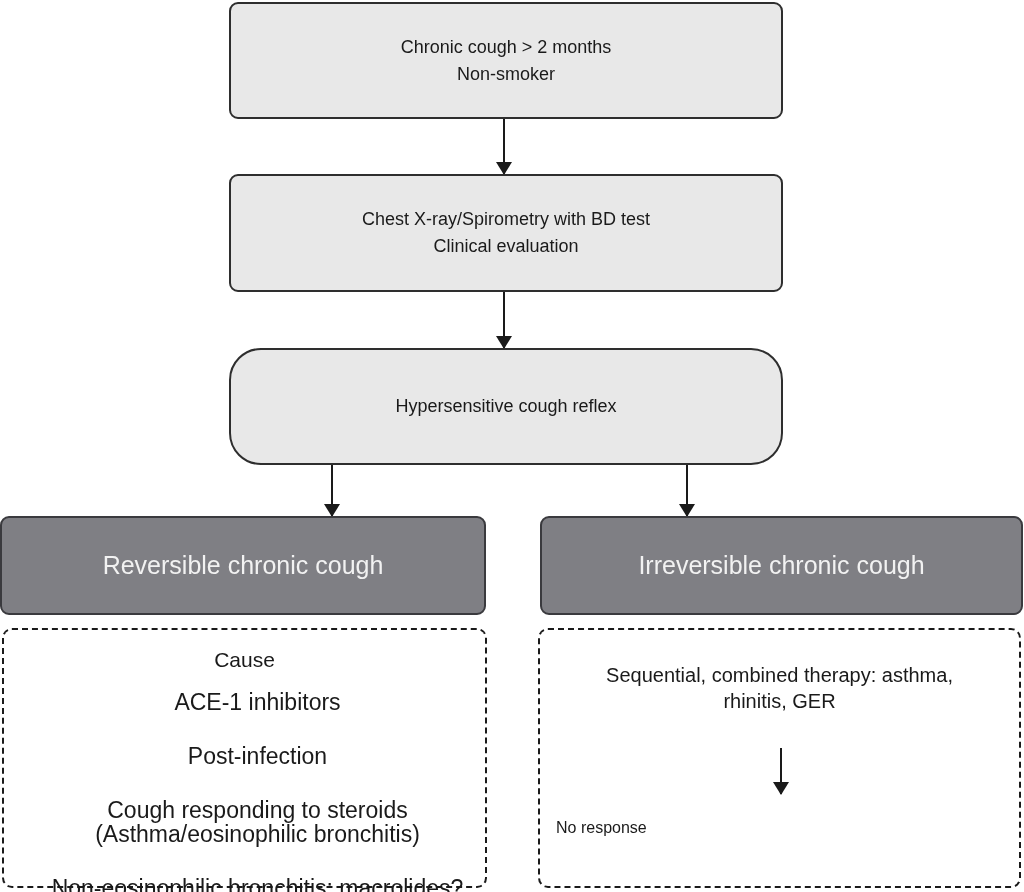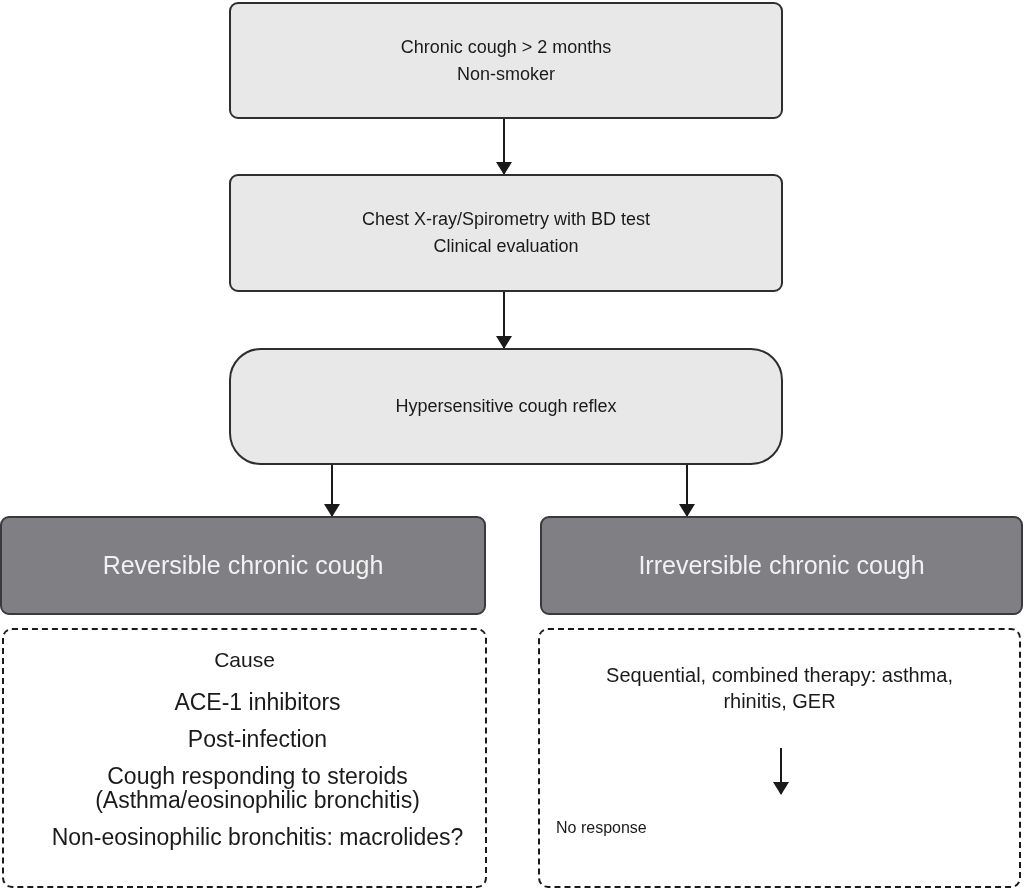--- a/index.html
+++ b/index.html
@@ -57,21 +57,21 @@
     border-top:13px solid var(--arrow);
   }
   .panel-title{
     position:absolute;top:18px;left:0;width:100%;
     text-align:center;font-size:21px;line-height:24px;
   }
   .cause-list{
     position:absolute;top:60px;left:40px;right:14px;
     font-size:23px;line-height:24px;text-align:center;
   }
-  .cause-item{margin-top:13px;white-space:pre-line;}
+  .cause-item{margin-top:30px;white-space:pre-line;}
   .cause-item:first-child{margin-top:0;}
   .therapy-text{
     position:absolute;top:32px;left:0;width:100%;
     text-align:center;font-size:20px;line-height:26px;
   }
   .no-response{
     position:absolute;top:186px;left:16px;width:100%;
     text-align:left;font-size:16px;line-height:24px;
   }
 </style>

